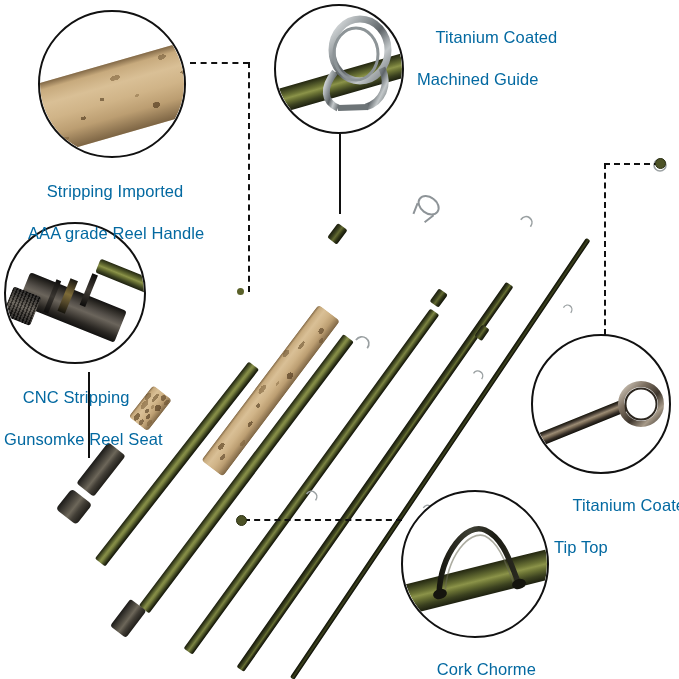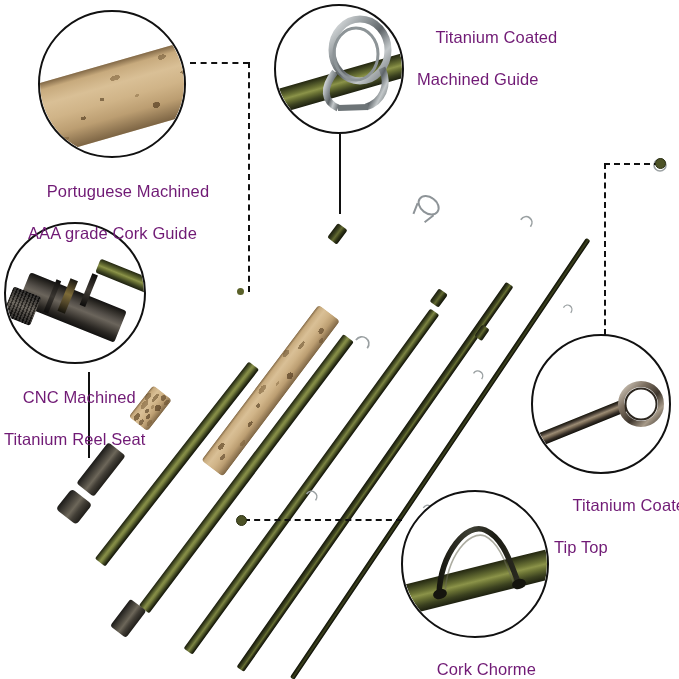--- a/index.html
+++ b/index.html
@@ -15,21 +15,21 @@
     background:#ffffff;
     overflow:hidden;
   }
 
   
   .label{
     position:absolute;
     font-family:"Liberation Sans", sans-serif;
     font-size:16.5px;
     line-height:21px;
-    color:#701a75;
+    color:#0369a1;
     letter-spacing:.1px;
     white-space:pre;
     font-weight:400;
   }
   .label .l2{display:block;}
 
   
   .circle{
     position:absolute;
     border-radius:50%;
@@ -377,27 +377,27 @@
         </defs>
         <path d="M16 80 C18 38, 44 8, 62 16 C82 25, 88 52, 96 70" fill="none" stroke="url(#darkwire)" stroke-width="5.5" stroke-linecap="round"></path>
         <path d="M22 80 C24 42, 46 16, 62 22 C78 30, 84 54, 92 72" fill="none" stroke="#6a6a56" stroke-width="1.6" opacity=".55"></path>
         <ellipse cx="17" cy="80" rx="7" ry="5" fill="#15150e" transform="rotate(-14 17 80)"></ellipse>
         <ellipse cx="96" cy="70" rx="7" ry="5" fill="#15150e" transform="rotate(-14 96 70)"></ellipse>
       </svg>
     </div>
   </div>
 
   <div class="label" style="left:28px;top:160px;">
-    <span>Portuguese Machined</span>
-    <span class="l2">AAA grade Cork Guide</span>
+    <span>Stripping Imported</span>
+    <span class="l2">AAA grade Reel Handle</span>
   </div>
 
   <div class="label" style="left:4px;top:366px;">
-    <span>CNC Machined</span>
-    <span class="l2">Titanium Reel Seat</span>
+    <span>CNC Stripping</span>
+    <span class="l2">Gunsomke Reel Seat</span>
   </div>
 
   <div class="label" style="left:417px;top:6px;">
     <span>Titanium Coated</span>
     <span class="l2">Machined Guide</span>
   </div>
 
   <div class="label" style="left:554px;top:474px;">
     <span>Titanium Coated</span>
     <span class="l2">Tip Top</span>

